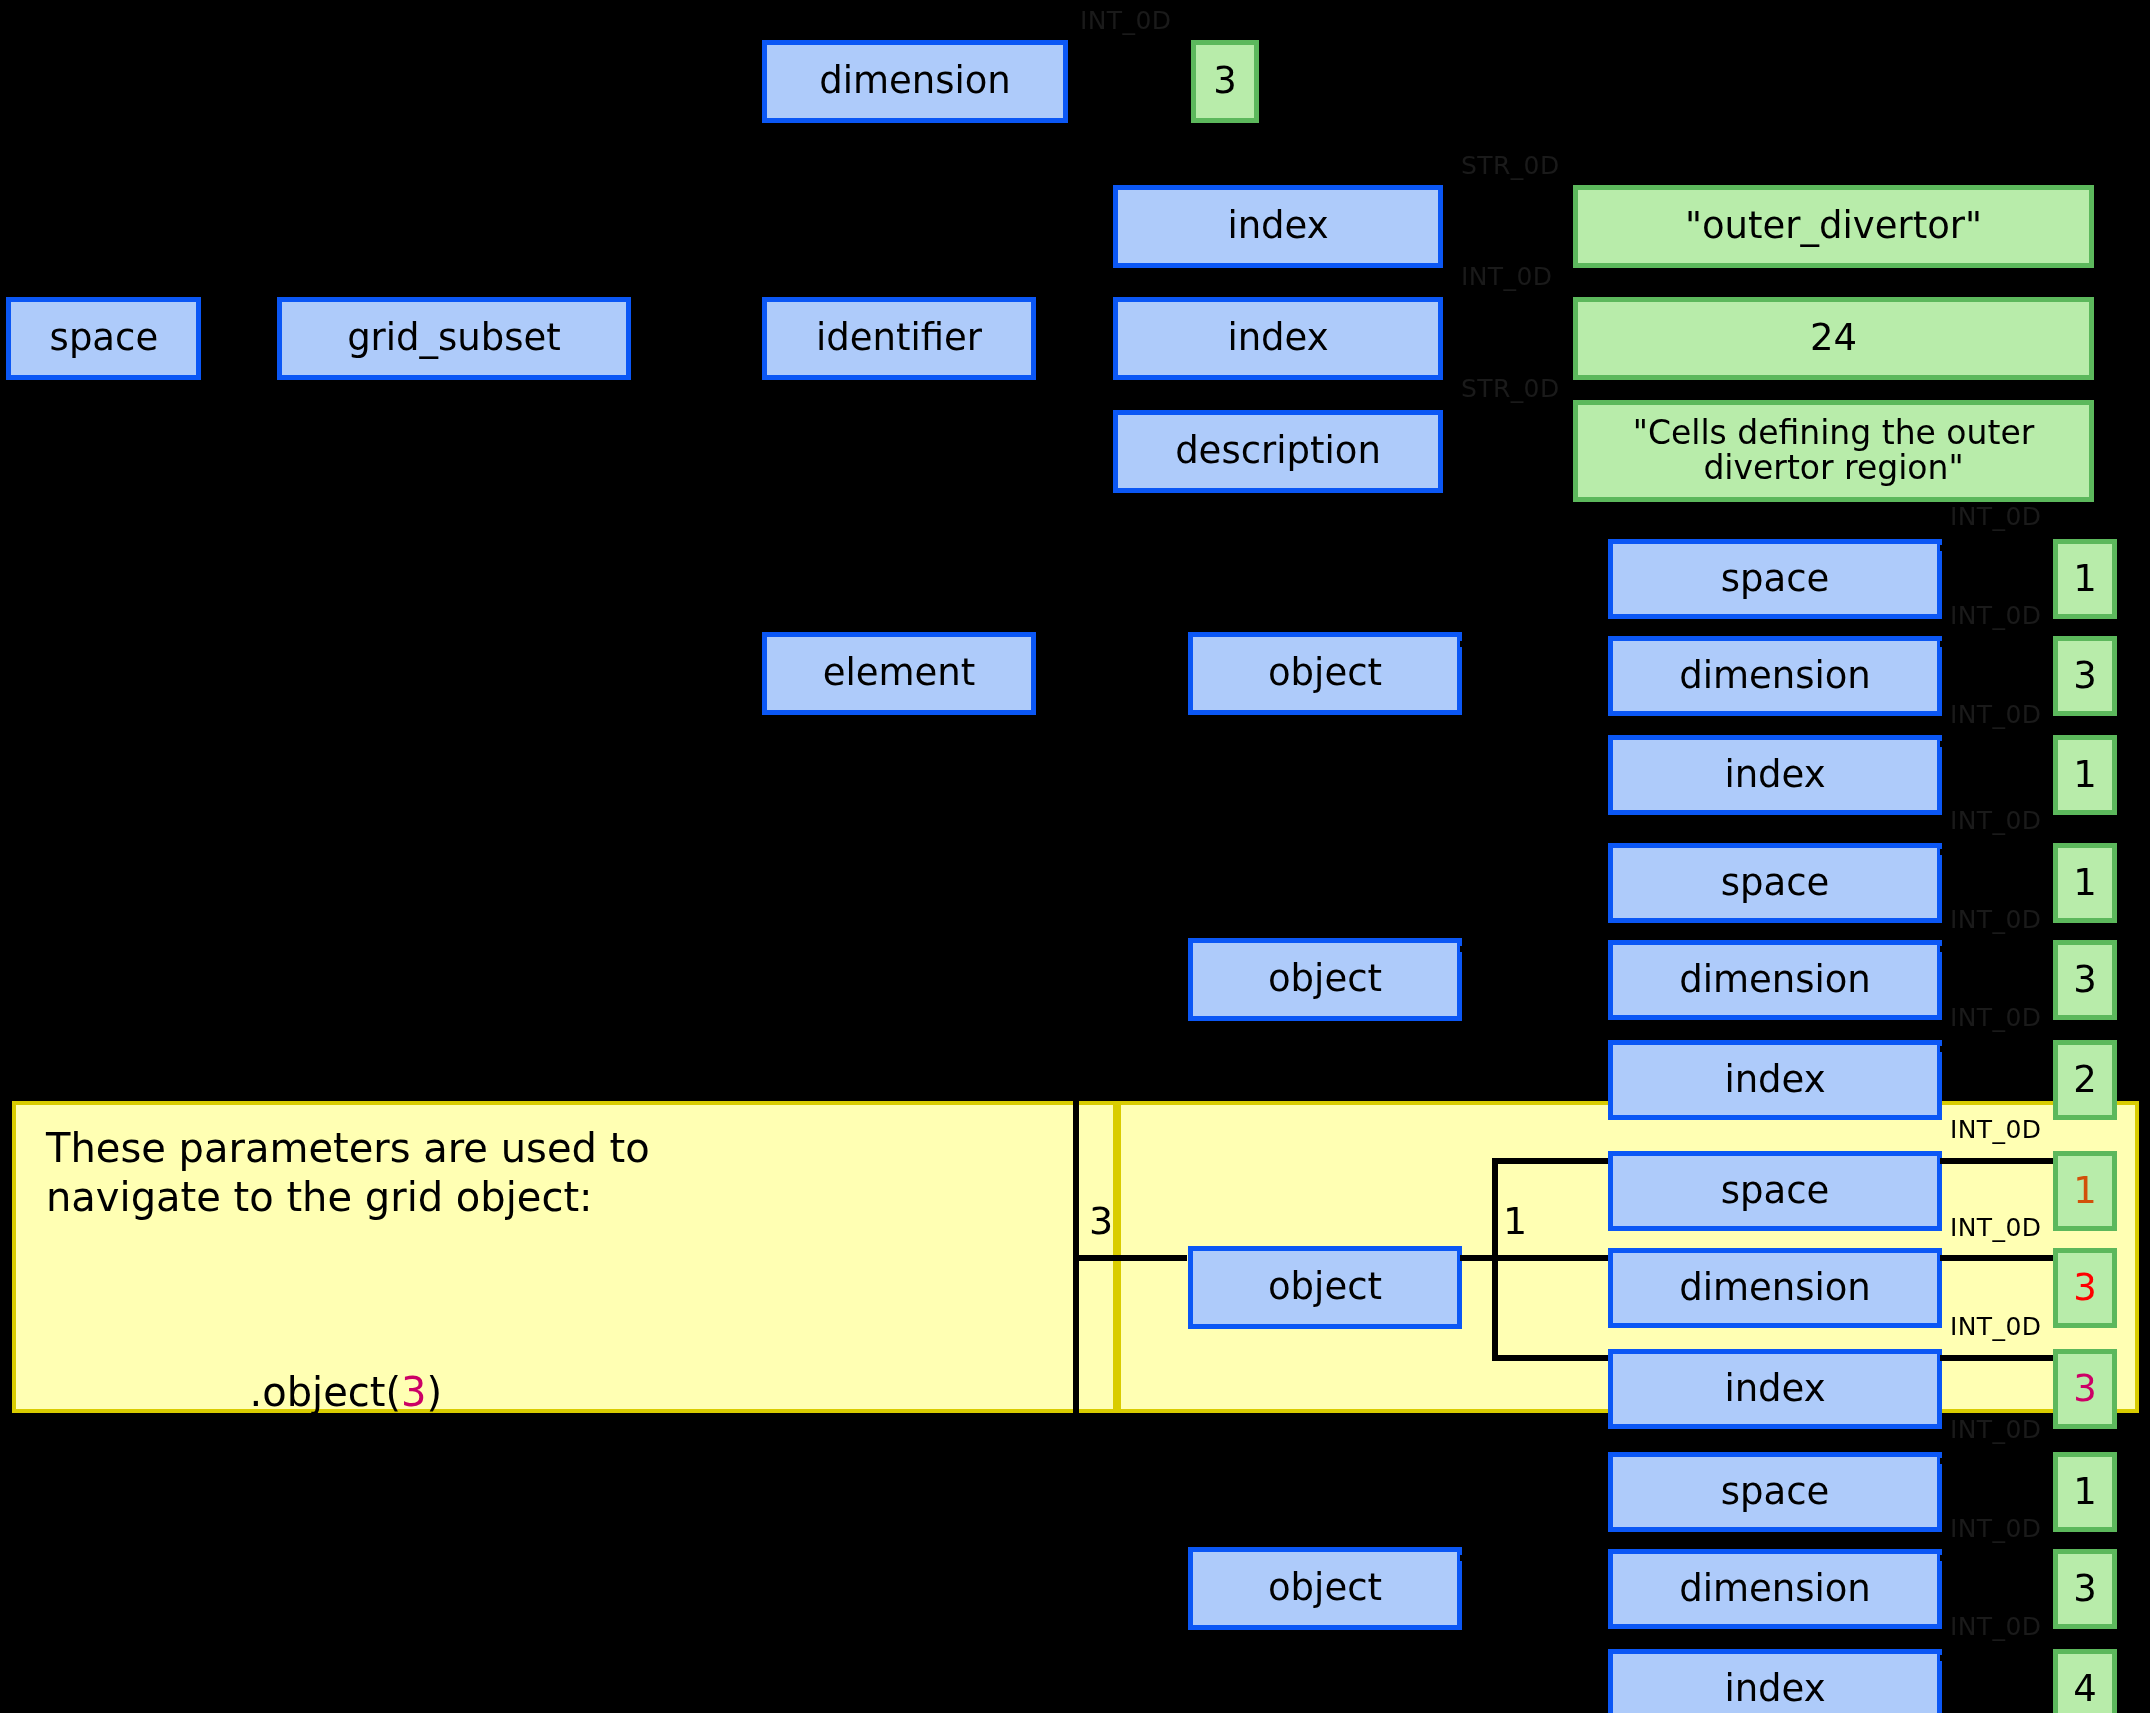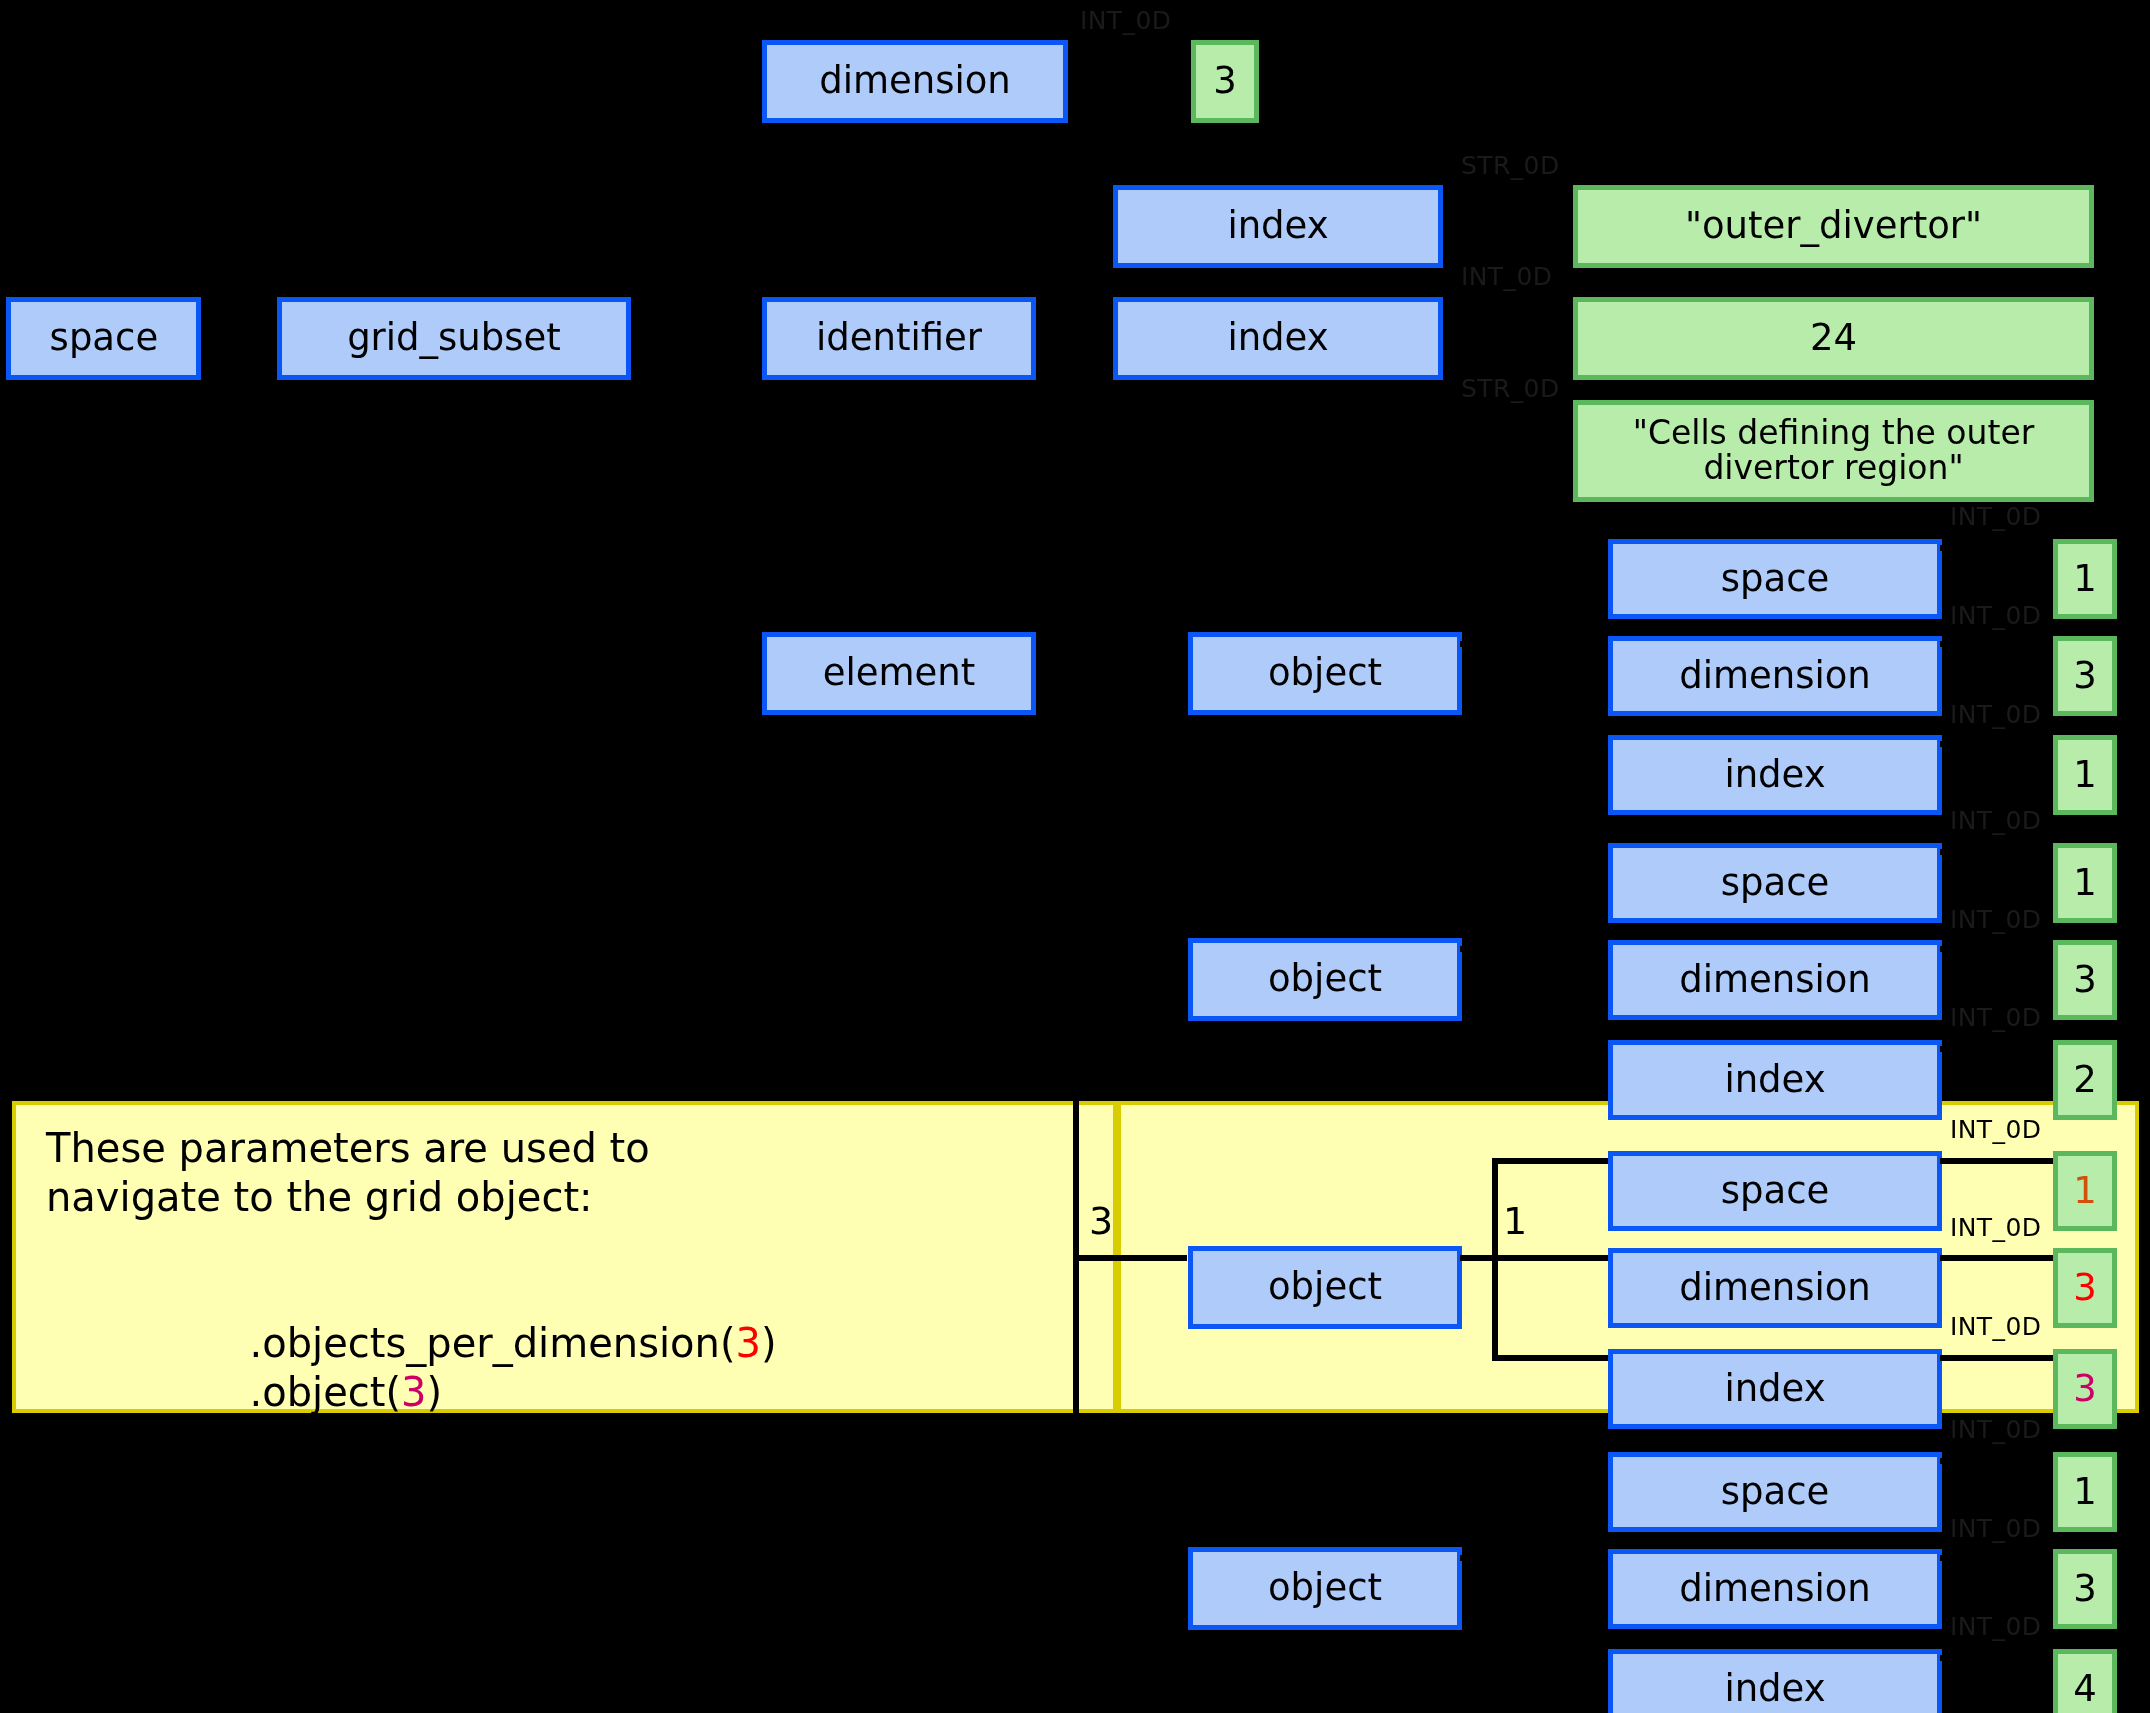--- a/index.html
+++ b/index.html
@@ -102,20 +102,21 @@
   <div class="box blue" style="left:762px;top:600px;width:274px;height:83px;">element</div>
 
   <div class="box blue" style="left:1113px;top:153px;width:330px;height:83px;">index</div>
   <div class="tlabel" style="left:1461px;top:151px;">STR_0D</div>
   <div class="box green" style="left:1573px;top:153px;width:521px;height:83px;">"outer_divertor"</div>
 
   <div class="box blue" style="left:1113px;top:265px;width:330px;height:83px;">index</div>
   <div class="tlabel" style="left:1461px;top:262px;">INT_0D</div>
   <div class="box green" style="left:1573px;top:265px;width:521px;height:83px;">24</div>
 
+  <div class="box blue" style="left:1113px;top:378px;width:330px;height:83px;">description</div>
   <div class="tlabel" style="left:1461px;top:374px;">STR_0D</div>
   <div class="box green" style="left:1573px;top:368px;width:521px;height:102px;font-size:33px;">"Cells defining the outer divertor region"</div>
 
   <div class="box blue" style="left:1188px;top:600px;width:274px;height:83px;">object</div>
   <div class="line" style="left:1460px;top:641px;width:37px;height:6.4px;"></div>
   <div class="line" style="left:1492px;top:549px;width:6.4px;height:199px;"></div>
 
   <div class="line" style="left:1492px;top:545px;width:119px;height:6.4px;"></div>
   <div class="box blue" style="left:1608px;top:507px;width:334px;height:80px;">space</div>
   <div class="tlabel" style="left:1950px;top:502px;">INT_0D</div>
@@ -151,23 +152,20 @@
   <div class="box green" style="left:2053px;top:908px;width:64px;height:80px;">3</div>
 
   <div class="line" style="left:1492px;top:1046px;width:119px;height:6.4px;"></div>
   <div class="box blue" style="left:1608px;top:1008px;width:334px;height:80px;">index</div>
   <div class="tlabel" style="left:1950px;top:1003px;">INT_0D</div>
   <div class="line" style="left:1940px;top:1046px;width:116px;height:6.4px;"></div>
   <div class="box green" style="left:2053px;top:1008px;width:64px;height:80px;">2</div>
 
   <div class="note" style="left:46px;top:1125px;">These parameters are used to</div>
   <div class="note" style="left:46px;top:1174px;">navigate to the grid object:</div>
-  <div class="note" style="left:46px;top:1273px;">
-    <span>            </span><span>.objects_per_dimension(</span><span class="c-red">3</span><span>)</span>
-  </div>
   <div class="note" style="left:46px;top:1322px;">
     <span>            </span><span>.object(</span><span class="c-magenta">3</span><span>)</span>
   </div>
 
   <div class="line-hl" style="left:1073px;top:1101px;width:6.4px;height:312px;"></div>
   <div class="line-hl" style="left:1073px;top:1255px;width:114px;height:6.4px;"></div>
   <div class="mult" style="left:1089px;top:1199px;">3</div>
 
   <div class="box blue" style="left:1188px;top:1214px;width:274px;height:83px;">object</div>
 

